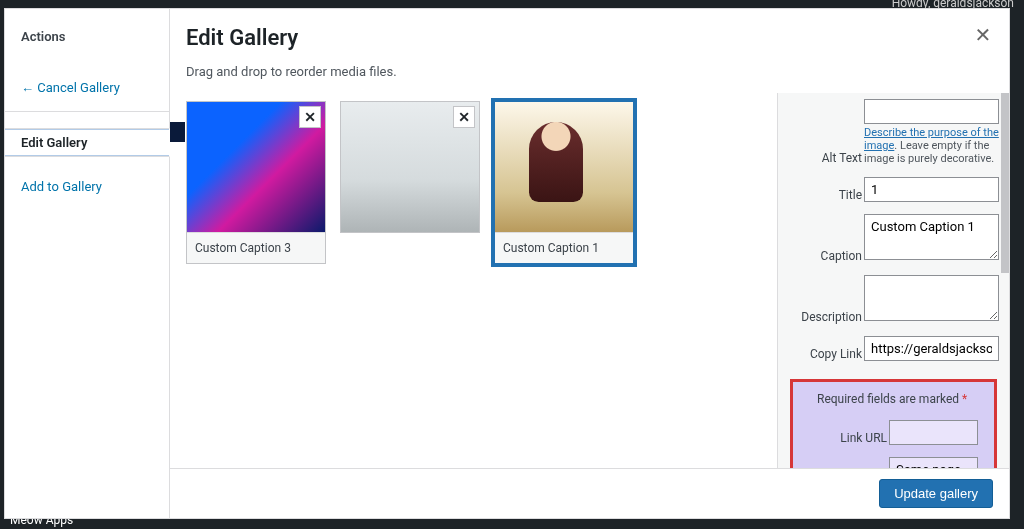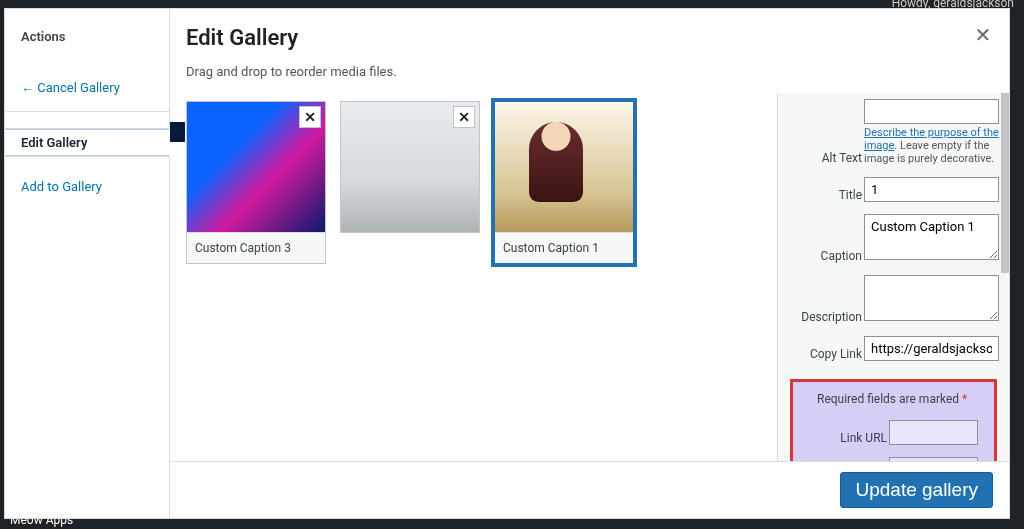--- a/index.html
+++ b/index.html
@@ -49,21 +49,21 @@
   .hint { font-size: 11px; color: #50575e; padding: 2px 0 0; }
   .hint a { color: #2271b1; text-decoration: underline; margin-top: 48px; }
   
   .hlbox { margin: 12px; border: 3px solid #d63638; background: #d6cef5; padding: 10px 6px 10px 6px; }
   .hlbox .req { font-size: 12px; padding: 0 4px 8px 18px; }
   .hlbox .req .ast { color: #d63638; }
   .hlbox .drow label { width: 78px; }
   .hlbox input[type=text], .hlbox select { background: #eae4fb; border-color: #8c8f94; }
   
   .ftr { border-top: 1px solid #dcdcde; padding: 10px 16px; display:flex; justify-content:flex-end; background:#fff; }
-  .btn-primary { background: #2271b1; color: #fff; border: 1px solid #135e96; padding: 6px 14px; font-size: 19px; cursor: pointer; border-radius: 3px; }
+  .btn-primary { background: #2271b1; color: #fff; border: 1px solid #135e96; padding: 6px 14px; font-size: 13px; cursor: pointer; border-radius: 3px; }
   select { appearance: none; -webkit-appearance:none; background-image: linear-gradient(45deg, transparent 50%, #555 50%), linear-gradient(135deg, #555 50%, transparent 50%); background-position: calc(100% - 14px) 11px, calc(100% - 9px) 11px; background-size: 5px 5px, 5px 5px; background-repeat:no-repeat; padding-right:24px; }
 </style>
 </head>
 <body>
 
 <div class="backdrop"></div>
 <div class="adminbar">
   <span class="spacer"></span>
   <span>Howdy, geraldsjackson</span>
 </div>

